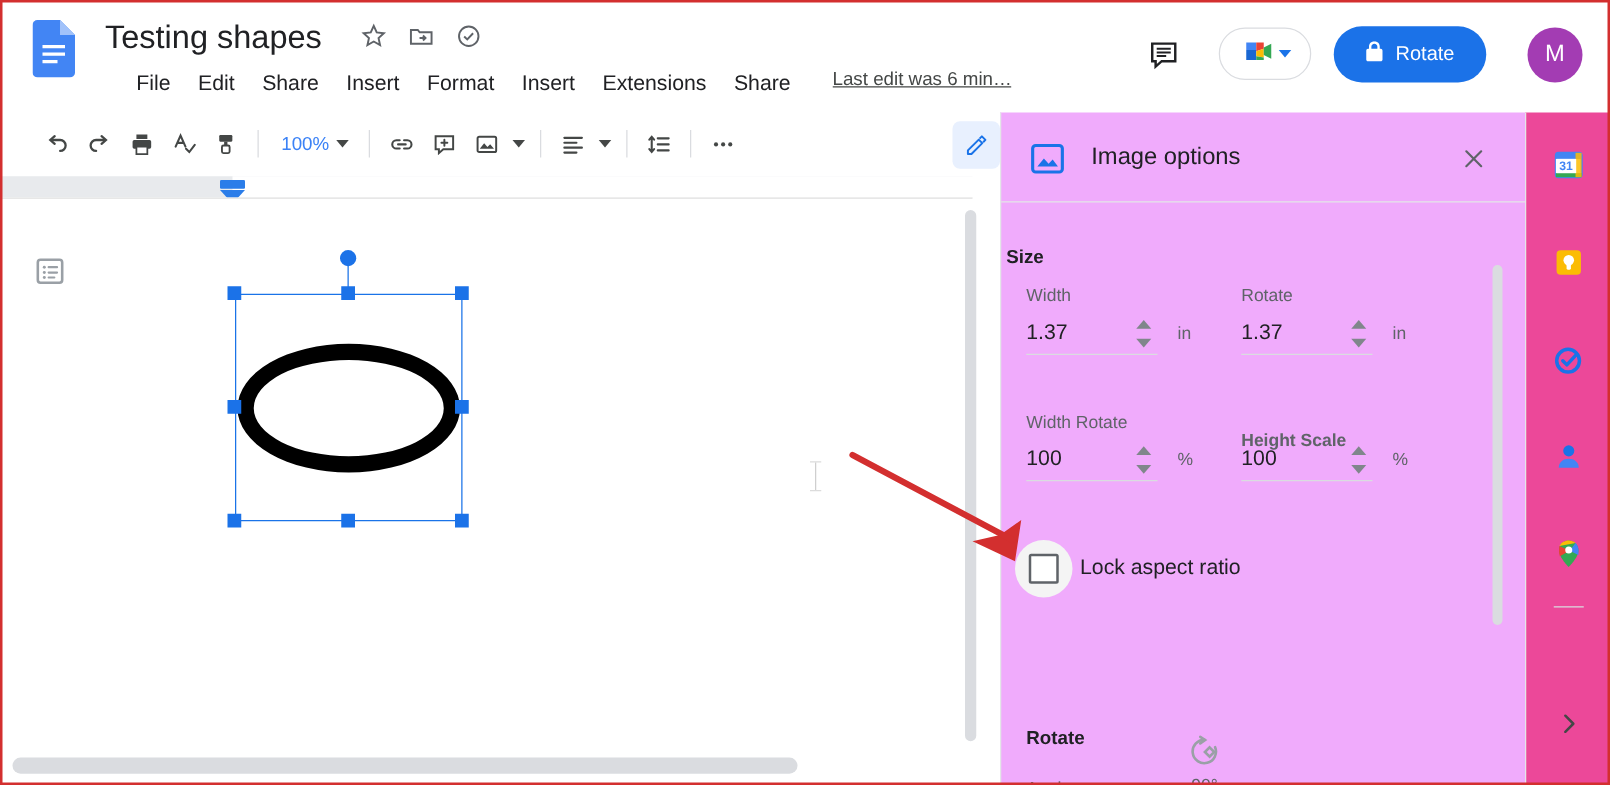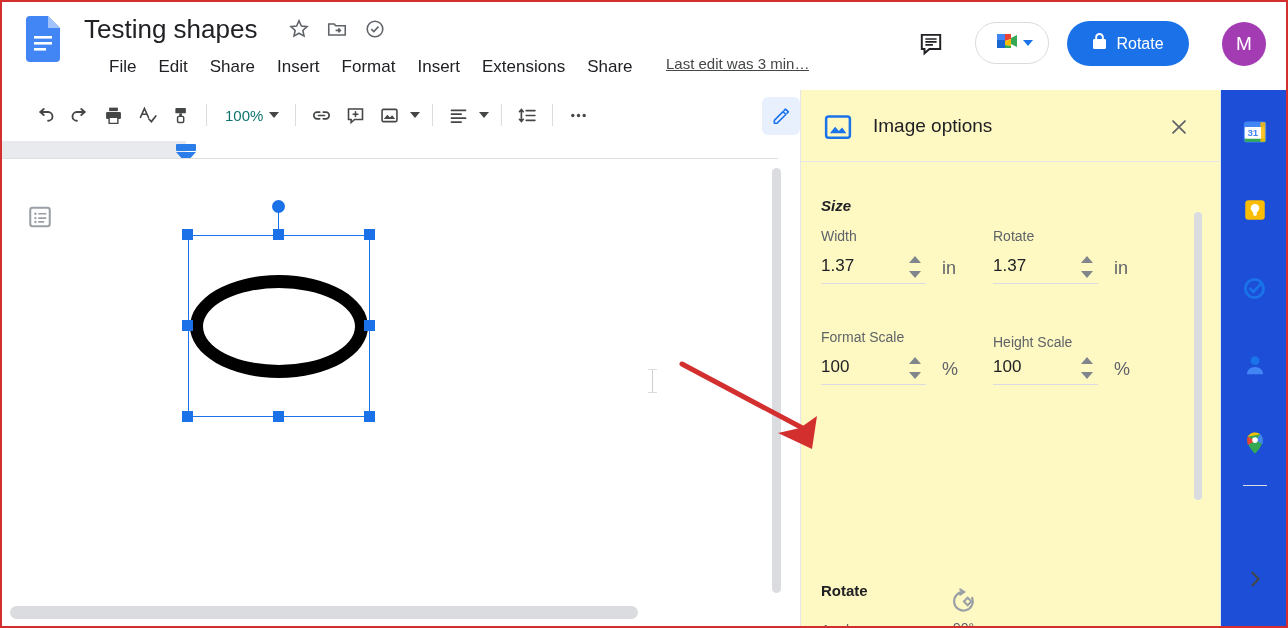--- a/index.html
+++ b/index.html
@@ -56,21 +56,21 @@
     font-size:19px; cursor:pointer;
   }
 
   
   .toolbar { position:absolute; left:0; top:90px; width:800px; height:50px; background:#fff;
              display:flex; align-items:center; padding-left:28px; gap:0; }
   .tb-btn { width:34px; height:34px; display:flex; align-items:center; justify-content:center;
             border-radius:4px; cursor:pointer; color:#444746; flex:none; }
   .tb-sep { width:1px; height:22px; background:#dadce0; margin:0 8px; flex:none; }
   .zoom-box { display:flex; align-items:center; gap:6px; padding:4px 8px 4px 10px;
-              border-radius:4px; cursor:pointer; color:#0f766e; font-size:15px; flex:none; }
+              border-radius:4px; cursor:pointer; color:#3b82f6; font-size:15px; flex:none; }
   .caret-dn { width:0;height:0;border-left:5px solid transparent;border-right:5px solid transparent;border-top:6px solid #444746; }
   .edit-mode-btn {
     position:absolute; left:762px; top:97px; width:38px; height:38px; border-radius:6px;
     background:#e8f0fe; display:flex; align-items:center; justify-content:center; cursor:pointer;
   }
 
   
   .ruler { position:absolute; left:0; top:141px; width:778px; height:17px; background:#e8eaed; }
   .ruler-white { position:absolute; left:186px; top:141px; right:0; height:17px; background:#fff; }
   .indent-top { position:absolute; left:176px; top:144px; width:20px; height:7px; background:#2b7de9; border-radius:1px; }
@@ -97,58 +97,58 @@
 
   
   .doc-vscroll { position:absolute; left:772px; top:168px; width:9px; height:425px;
                  background:#dadce0; border-radius:5px; cursor:pointer; }
   
   .hscroll-track { position:absolute; left:0; top:598px; width:800px; height:30px; background:#fff; }
   .hscroll-thumb { position:absolute; left:10px; top:606px; width:628px; height:13px;
                    background:#dadce0; border-radius:7px; cursor:pointer; }
 
   
-  .panel { position:absolute; left:800px; top:90px; width:420px; height:538px; background:#fef9c3;
+  .panel { position:absolute; left:800px; top:90px; width:420px; height:538px; background:#f0abfc;
            border-left:1px solid #e4e6e8; }
   .panel-head { position:relative; height:72px; border-bottom:1px solid #e4e6e8; }
   .panel-img-icon { position:absolute; left:22px; top:22px; width:30px; height:30px; }
   .panel-title { position:absolute; left:72px; top:25px; font-size:19px; color:#202124; }
   .panel-close { position:absolute; right:26px; top:22px; width:30px; height:30px;
                  display:flex;align-items:center;justify-content:center;cursor:pointer;border-radius:50%; color:#5f6368; }
 
   .panel-body { position:absolute; left:0; top:72px; width:420px; height:466px; overflow:hidden; }
   .sec-title { position:absolute; font-size:15px; font-weight:bold; color:#202124; }
   .fld-label { position:absolute; font-size:14px; color:#5f6368; }
   .fld { position:absolute; width:105px; border-bottom:1px solid #dadce0; height:34px; }
   .fld input {
     width:72px; height:32px; border:none; outline:none; font-size:17px; color:#202124;
     background:transparent; font-family:"Liberation Sans", sans-serif; padding:0;
   }
   .spin { position:absolute; right:4px; top:6px; width:13px; height:22px; cursor:pointer; }
   .spin .up { position:absolute; top:0; left:0; width:0;height:0;
               border-left:6px solid transparent;border-right:6px solid transparent;border-bottom:7px solid #80868b; }
   .spin .dn { position:absolute; bottom:0; left:0; width:0;height:0;
               border-left:6px solid transparent;border-right:6px solid transparent;border-top:7px solid #80868b; }
-  .unit { position:absolute; font-size:18px; color:#5f6368; }
+  .unit { position:absolute; font-size:14px; color:#5f6368; }
 
   .lockrow { position:absolute; left:812px; top:432px; width:250px; height:46px; }
   .lock-hover { position:absolute; left:0; top:0; width:46px; height:46px; border-radius:50%; background:#f4f4f4; }
   .lock-cb { position:absolute; left:11px; top:11px; width:24px; height:24px;
              border:2px solid #5f6368; border-radius:2px; background:#fff; cursor:pointer; }
   .lock-label { position:absolute; left:52px; top:12px; font-size:17px; color:#202124; }
 
   .panel-vscroll { position:absolute; left:1193px; top:212px; width:8px; height:288px;
                    background:#dadce0; border-radius:4px; cursor:pointer; }
 
   
   .rot-icon { position:absolute; left:944px; top:582px; width:38px; height:38px; cursor:pointer;
               display:flex;align-items:center;justify-content:center;border-radius:50%; }
 
   
-  .rail { position:absolute; left:1220px; top:90px; width:68px; height:538px; background:#1d4ed8;
+  .rail { position:absolute; left:1220px; top:90px; width:68px; height:538px; background:#ec4899;
           border-left:1px solid #e4e6e8; }
   .rail-btn { position:absolute; left:17px; width:34px; height:34px; cursor:pointer;
               display:flex; align-items:center; justify-content:center; border-radius:50%; }
   .rail-divider { position:absolute; left:22px; top:395px; width:24px; height:1px; background:#dadce0; }
   .rail-expand { position:absolute; left:17px; top:472px; width:34px; height:34px; cursor:pointer;
                  display:flex;align-items:center;justify-content:center; color:#444746; border-radius:50%; }
 
   
   .red-arrow { position:absolute; left:660px; top:350px; width:200px; height:120px; pointer-events:none; }
   .red-border { position:absolute; left:0; top:0; width:1288px; height:628px;
@@ -197,21 +197,21 @@
       <div class="menu-item">File</div>
       <div class="menu-item">Edit</div>
       <div class="menu-item">Share</div>
       <div class="menu-item">Insert</div>
       <div class="menu-item">Format</div>
       <div class="menu-item">Insert</div>
       <div class="menu-item">Extensions</div>
       <div class="menu-item">Share</div>
     </div>
 
-    <div class="last-edit">Last edit was 3 min…</div>
+    <div class="last-edit">Last edit was 6 min…</div>
 
     <div class="comment-btn">
       <svg viewBox="0 0 24 24" width="26" height="26" fill="none" stroke="#202124" stroke-width="1.8">
         <path d="M3.5 4.5h17v13h-10l-4.5 4v-4h-2.5v-13z" fill="none"></path>
         <path d="M6.8 8.3h10.4M6.8 11h10.4M6.8 13.7h7" stroke-width="1.5"></path>
       </svg>
     </div>
 
     <div class="meet-btn">
       <span>
@@ -394,21 +394,21 @@
       <div class="panel-title">Image options</div>
       <div class="panel-close">
         <svg viewBox="0 0 24 24" width="22" height="22" stroke="#5f6368" stroke-width="1.9" stroke-linecap="round">
           <path d="M5.5 5.5l13 13M18.5 5.5l-13 13"></path>
         </svg>
       </div>
     </div>
 
     <div class="panel-body">
 
-      <div class="sec-title" style="left:20px; top:35px;font-style:italic;">Size</div>
+      <div class="sec-title" style="left:4px; top:35px;">Size</div>
 
       <div class="fld-label" style="left:20px; top:66px;">Width</div>
       <div class="fld" style="left:20px; top:88px;">
         <input type="text" value="1.37" style="">
         <span class="spin">
             <span class="up"></span>
             <span class="dn"></span>
           </span>
       </div>
       <div class="unit" style="left:141px; top:96px;">in</div>
@@ -416,31 +416,31 @@
       <div class="fld-label" style="left:192px; top:66px;">Rotate</div>
       <div class="fld" style="left:192px; top:88px;">
         <input type="text" value="1.37" style="">
         <span class="spin">
             <span class="up"></span>
             <span class="dn"></span>
           </span>
       </div>
       <div class="unit" style="left:313px; top:96px;">in</div>
 
-      <div class="fld-label" style="left:20px; top:167px;">Format Scale</div>
+      <div class="fld-label" style="left:20px; top:167px;">Width Rotate</div>
       <div class="fld" style="left:20px; top:189px;">
         <input type="text" value="100" style="">
         <span class="spin">
             <span class="up"></span>
             <span class="dn"></span>
           </span>
       </div>
       <div class="unit" style="left:141px; top:197px;">%</div>
 
-      <div class="fld-label" style="left:192px; top:172px;">Height Scale</div>
+      <div class="fld-label" style="left:192px; top:182px;font-weight:bold;">Height Scale</div>
       <div class="fld" style="left:192px; top:189px;">
         <input type="text" value="100" style="">
         <span class="spin">
             <span class="up"></span>
             <span class="dn"></span>
           </span>
       </div>
       <div class="unit" style="left:313px; top:197px;">%</div>
 
       <div class="sec-title" style="left:20px; top:420px;">Rotate</div>
@@ -454,20 +454,25 @@
   </div>
 
   <div class="rot-icon">
     <svg viewBox="0 0 24 24" width="28" height="28" fill="none" stroke="#9aa0a6" stroke-width="1.8" stroke-linecap="round">
       <path d="M12.5 4.2a8 8 0 1 0 7.3 5"></path>
       <path d="M9.6 2.1l3.3 2.2-3.3 2.3"></path>
       <path d="M16 9.3l3.2 3.2-3.2 3.2-3.2-3.2z"></path>
     </svg>
   </div>
 
+  <div class="lockrow">
+    <span class="lock-hover"></span>
+    <span class="lock-cb"></span>
+    <span class="lock-label">Lock aspect ratio</span>
+  </div>
 
   <div class="rail">
     <div class="rail-btn" style="top:25px;">
       <svg viewBox="0 0 24 24" width="26" height="26">
         <rect x="2.5" y="3" width="19" height="18" rx="2" fill="#fff" stroke="#4285f4" stroke-width="1.6"></rect>
         <rect x="2.5" y="3" width="19" height="4.5" fill="#4285f4"></rect>
         <rect x="2.5" y="18" width="19" height="3" fill="#34a853"></rect>
         <rect x="17" y="3" width="4.5" height="18" fill="#fbbc04" opacity="0.85"></rect>
         <rect x="2.5" y="7.5" width="15" height="10.5" fill="#fff"></rect>
         <text x="10" y="16" font-size="9" fill="#4285f4" text-anchor="middle" font-family="Liberation Sans, sans-serif" font-weight="bold">31</text>

